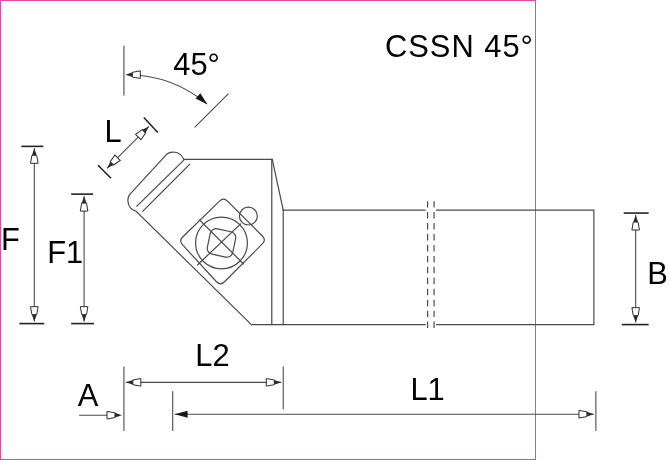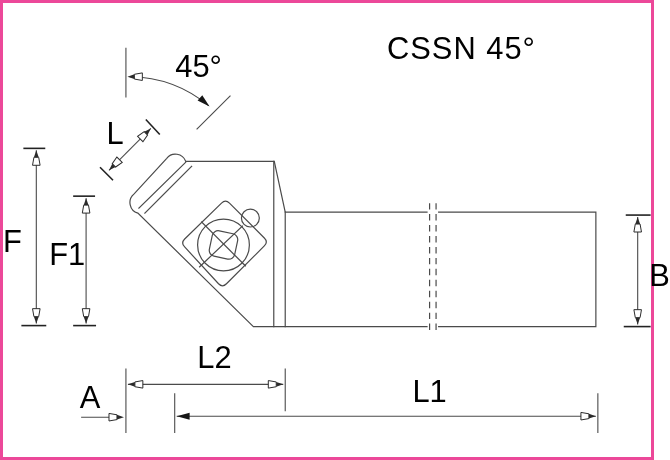--- a/index.html
+++ b/index.html
@@ -1,19 +1,19 @@
 <!DOCTYPE html>
 <html style="--background: #ffffff; --line: #4a4a4a; --text: #000000;"><head>
 <meta charset="utf-8">
 <style>
   html,body{margin:0;padding:0;background:#fff;}
   .canvas{
-    position:relative;width:654px;height:460px;box-sizing:border-box;
+    position:relative;width:536px;height:460px;box-sizing:border-box;
     background:var(--background,#ffffff);
-    border:3px solid #ec4899;
+    border:1px solid #ec4899;
     font-family:"Liberation Sans",sans-serif;
   }
   svg{display:block;width:668px;height:458px;}
   .ln{stroke:var(--line,#4a4a4a);stroke-width:1.2;fill:none;stroke-linecap:square;}
   .dim{stroke:var(--line,#4a4a4a);stroke-width:1.1;fill:none;}
   .tick{stroke:#222222;stroke-width:1.6;fill:none;}
   .dash{stroke:var(--line,#4a4a4a);stroke-width:1.2;fill:none;stroke-dasharray:6.5 4.5;}
   .gap{fill:var(--background,#ffffff);stroke:none;}
   .lbl{font-family:"Liberation Sans",sans-serif;font-size:31px;fill:var(--text,#000000);}
   .ttl{font-family:"Liberation Sans",sans-serif;font-size:31px;letter-spacing:1px;fill:var(--text,#000000);}

